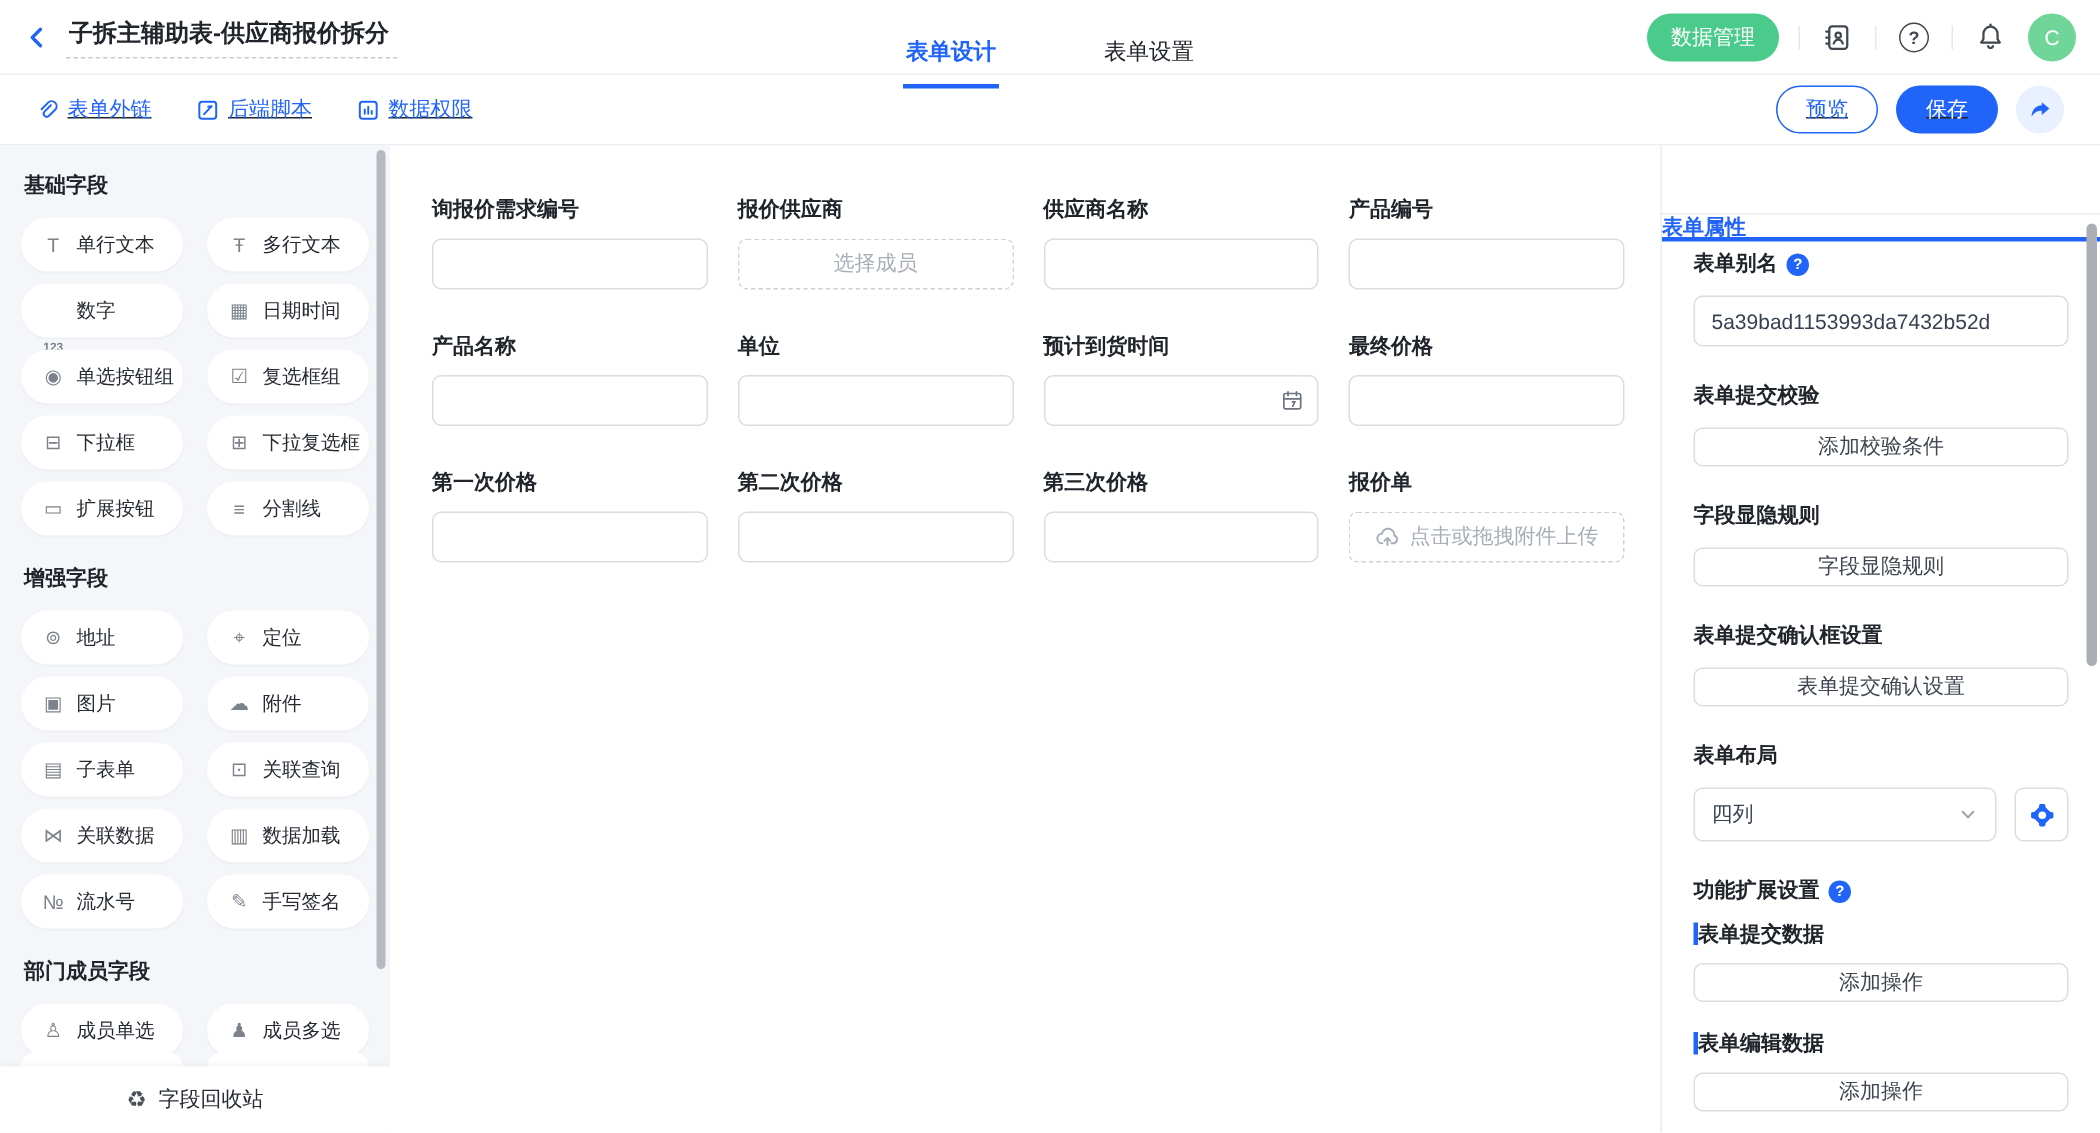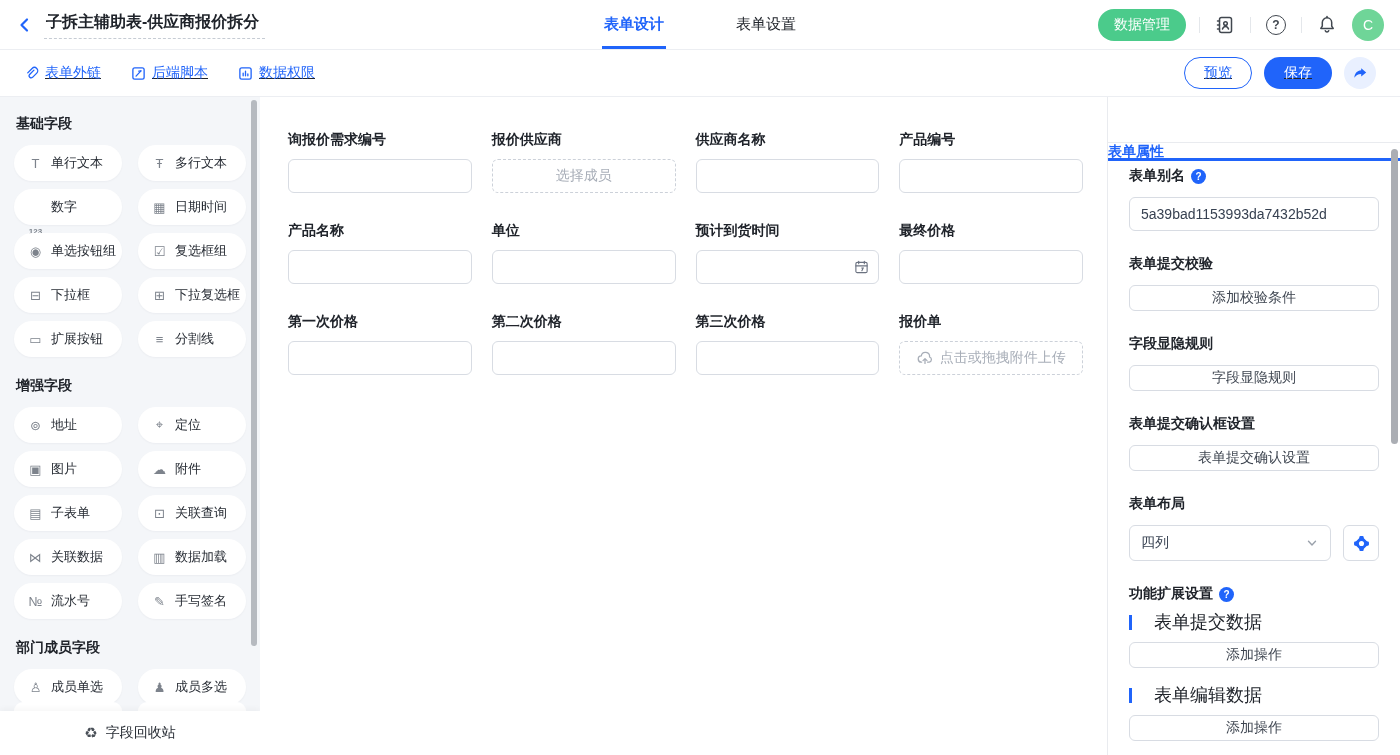--- a/index.html
+++ b/index.html
@@ -10,21 +10,21 @@
     --sb-bg:#f4f6f9;
   }
   *{box-sizing:border-box; margin:0; padding:0;}
   html,body{width:1400px; height:755px; overflow:hidden;}
   body{font-family:"Liberation Sans","DejaVu Sans",sans-serif; color:var(--ink); background:#fff; font-size:14px;}
 
   
   .topbar{height:50px; display:flex; align-items:center; padding:0 16px; border-bottom:1px solid var(--line); position:relative; background:#fff;}
   .back-btn{display:flex; align-items:center; margin-right:10px; cursor:pointer;}
   .doc-title{font-size:16px; font-weight:700; padding:2px 6px 5px 2px; border-bottom:1px dashed #c6ccd4; color:var(--ink);}
-  .top-tabs{position:absolute; left:50%; transform:translateX(-50%); top:0; height:100%; display:flex; gap:72px;}
+  .top-tabs{position:absolute; left:50%; transform:translateX(-50%); top:10px; height:100%; display:flex; gap:72px;}
   .top-tab{height:100%; display:flex; align-items:center; font-size:15px; color:var(--ink); cursor:pointer; position:relative;}
   .top-tab.active{color:var(--primary); font-weight:600;}
   .top-tab.active::after{content:""; position:absolute; left:-2px; right:-2px; bottom:0; height:3px; background:var(--primary);}
   .top-right{margin-left:auto; display:flex; align-items:center; gap:13px;}
   .btn-green{background:var(--green); color:#fff; border:none; border-radius:16px; padding:7px 16px; font-size:14px; cursor:pointer;}
   .vdiv{width:1px; height:16px; background:#e4e7eb;}
   .tb-icon{display:flex; align-items:center; justify-content:center; width:24px; height:24px; cursor:pointer;}
   .help-circle{width:20px; height:20px; border:1.5px solid #41474f; border-radius:50%; display:flex; align-items:center; justify-content:center; font-size:12px; font-weight:700; color:#41474f;}
   .avatar{width:32px; height:32px; border-radius:50%; background:var(--avatar-green); color:#fff; display:flex; align-items:center; justify-content:center; font-size:14px; cursor:pointer;}
 
@@ -68,21 +68,21 @@
   .ptab{display:flex; align-items:center; font-size:14px; color:var(--ink); cursor:pointer; position:relative; height:100%;}
   .ptab.active{color:var(--primary); font-weight:600;}
   .ptab.active::after{content:""; position:absolute; left:-10px; right:-10px; bottom:0; height:3px; background:var(--primary); border-radius:2px;}
   .p-label{font-size:14px; font-weight:700; color:var(--ink); margin-top:24px; margin-bottom:12px; display:flex; align-items:center;}
   .p-help{width:15px; height:15px; border-radius:50%; background:var(--primary); color:#fff; font-size:10px; font-weight:700; display:inline-flex; align-items:center; justify-content:center; margin-left:6px;}
   .p-input{width:100%; height:34px; border:1px solid var(--border); border-radius:6px; padding:0 11px; font-size:14px; color:#374151; font-family:inherit; background:#fff;}
   .p-btn{width:100%; height:26px; border:1px solid var(--border); border-radius:6px; background:#fff; font-size:14px; color:var(--ink-2); cursor:pointer; font-family:inherit;}
   .p-row{display:flex; gap:12px; align-items:center;}
   .p-select{flex:1; height:36px; border:1px solid var(--border); border-radius:6px; display:flex; align-items:center; justify-content:space-between; padding:0 11px; font-size:14px; color:#374151; cursor:pointer;}
   .gear-btn{width:36px; height:36px; border:1px solid var(--border); border-radius:6px; background:#fff; display:flex; align-items:center; justify-content:center; cursor:pointer;}
-  .p-sub{font-size:18px; font-weight:400; color:var(--ink); border-left:3px solid var(--primary); padding-left:22px; margin-top:20px; margin-bottom:12px; line-height:15px;}
+  .p-sub{font-size:14px; font-weight:700; color:var(--ink); border-left:3px solid var(--primary); padding-left:0; margin-top:20px; margin-bottom:12px; line-height:15px;}
   .panel-scroll{position:absolute; right:2px; top:52px; width:7px; height:295px; background:#abaeb4; border-radius:4px;}
   svg{display:block;}
 </style>
 </head>
 <body>
 
 <header class="topbar">
   <span class="back-btn">
     <svg width="18" height="18" viewBox="0 0 18 18" fill="none">
         <path d="M11 3.5L5.5 9 11 14.5" stroke="#2064fa" stroke-width="2.2" stroke-linecap="round" stroke-linejoin="round"></path>

